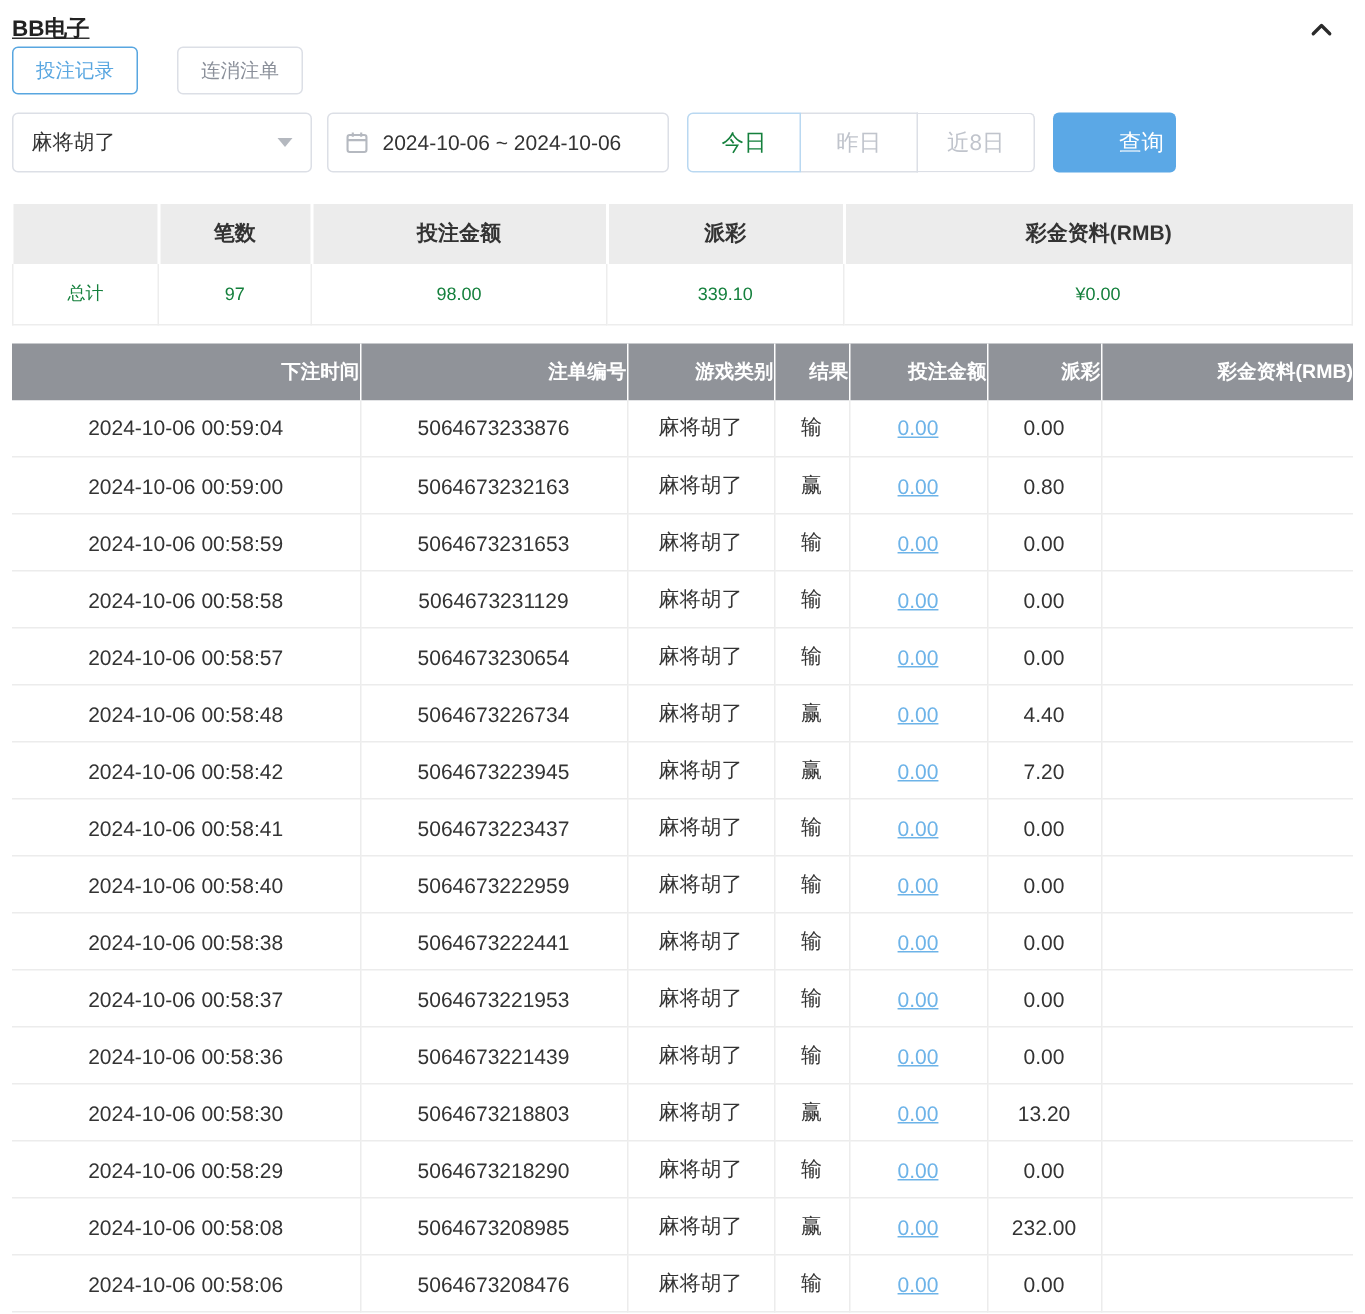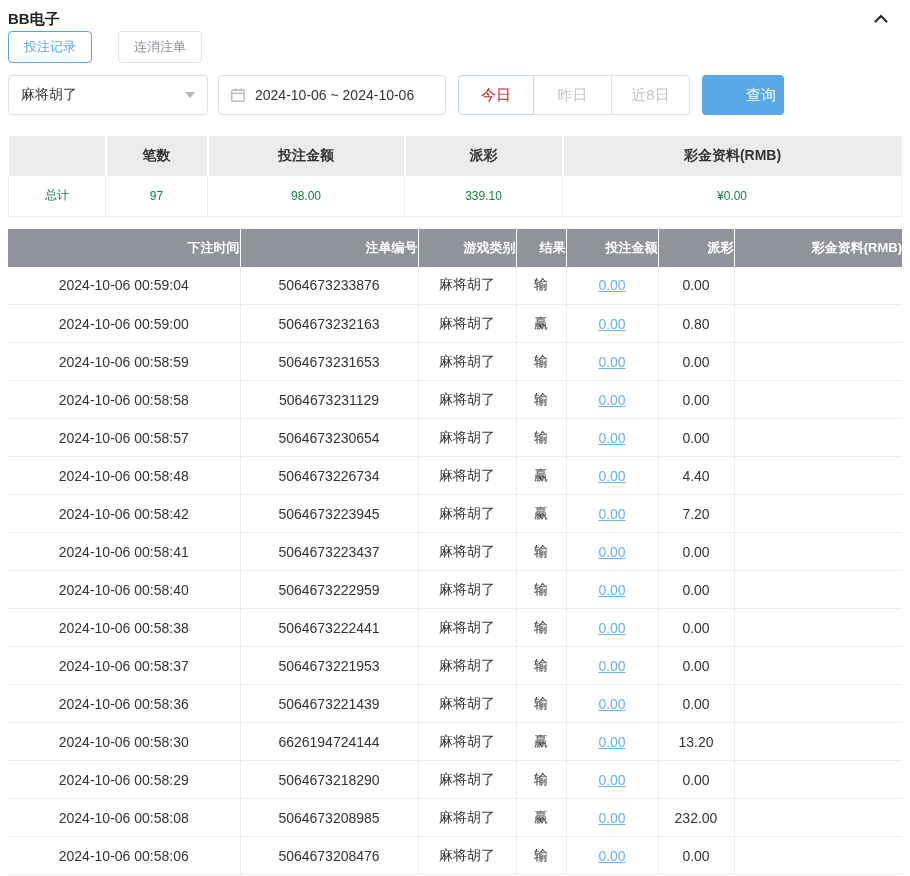--- a/index.html
+++ b/index.html
@@ -6,21 +6,21 @@
   html, body { width: 910px; height: 876px; overflow: hidden; }
   body {
     background: #fff;
     font-family: "Liberation Sans", "DejaVu Sans", sans-serif;
     color: #333;
     font-size: 14px;
   }
   .panel { padding: 10px 8px 0 8px; }
 
   
-  .panel-header { display: flex; justify-content: space-between; align-items: flex-start; }
+  .panel-header { display: flex; justify-content: space-between; align-items: flex-end; text-decoration: underline; }
   .page-title { font-size: 15px; font-weight: bold; color: #222; }
   .collapse-btn { background: none; border: none; cursor: pointer; margin-right: 12px; line-height: 0; }
 
   
   .tab-bar { margin-top: 2px; display: flex; gap: 26px; }
   .tab {
     height: 32px; padding: 0 15px; font-size: 13px;
     background: #fff; border: 1px solid #dcdfe6; border-radius: 4px;
     color: #8a8f99; cursor: pointer;
     font-family: inherit;
@@ -47,21 +47,21 @@
   .icon { line-height: 0; display: inline-flex; }
   .btn-group { margin-left: 12px; display: flex; }
   .btn-group button {
     height: 40px; font-size: 15px; background: #fff; cursor: pointer;
     border: 1px solid #dcdfe6; color: #c0c4cc; font-family: inherit;
   }
   .btn-group button + button { border-left: none; }
   .btn-group button:nth-child(1) { width: 76px; border-radius: 4px 0 0 4px; }
   .btn-group button:nth-child(2) { width: 78px; }
   .btn-group button:nth-child(3) { width: 78px; border-radius: 0 4px 4px 0; }
-  .btn-group button.active { color: #b91c1c; border-color: #b9d8f1; }
+  .btn-group button.active { color: #15803d; border-color: #b9d8f1; }
   .search-btn {
     margin-left: 12px; width: 82px; height: 40px;
     background: #5ba8e6; color: #fff; border: none; border-radius: 4px;
     font-size: 15px; cursor: pointer; font-family: inherit; padding-left: 36px;
   }
 
   
   table { border-collapse: collapse; width: 100%; table-layout: fixed; }
   .summary { margin-top: 21px; }
   .summary th {
@@ -289,21 +289,21 @@
           <td>2024-10-06 00:58:36</td>
           <td>5064673221439</td>
           <td>麻将胡了</td>
           <td>输</td>
           <td><a class="amount-link">0.00</a></td>
           <td>0.00</td>
           <td></td>
         </tr>
         <tr>
           <td>2024-10-06 00:58:30</td>
-          <td>6626194724144</td>
+          <td>5064673218803</td>
           <td>麻将胡了</td>
           <td>赢</td>
           <td><a class="amount-link">0.00</a></td>
           <td>13.20</td>
           <td></td>
         </tr>
         <tr>
           <td>2024-10-06 00:58:29</td>
           <td>5064673218290</td>
           <td>麻将胡了</td>

